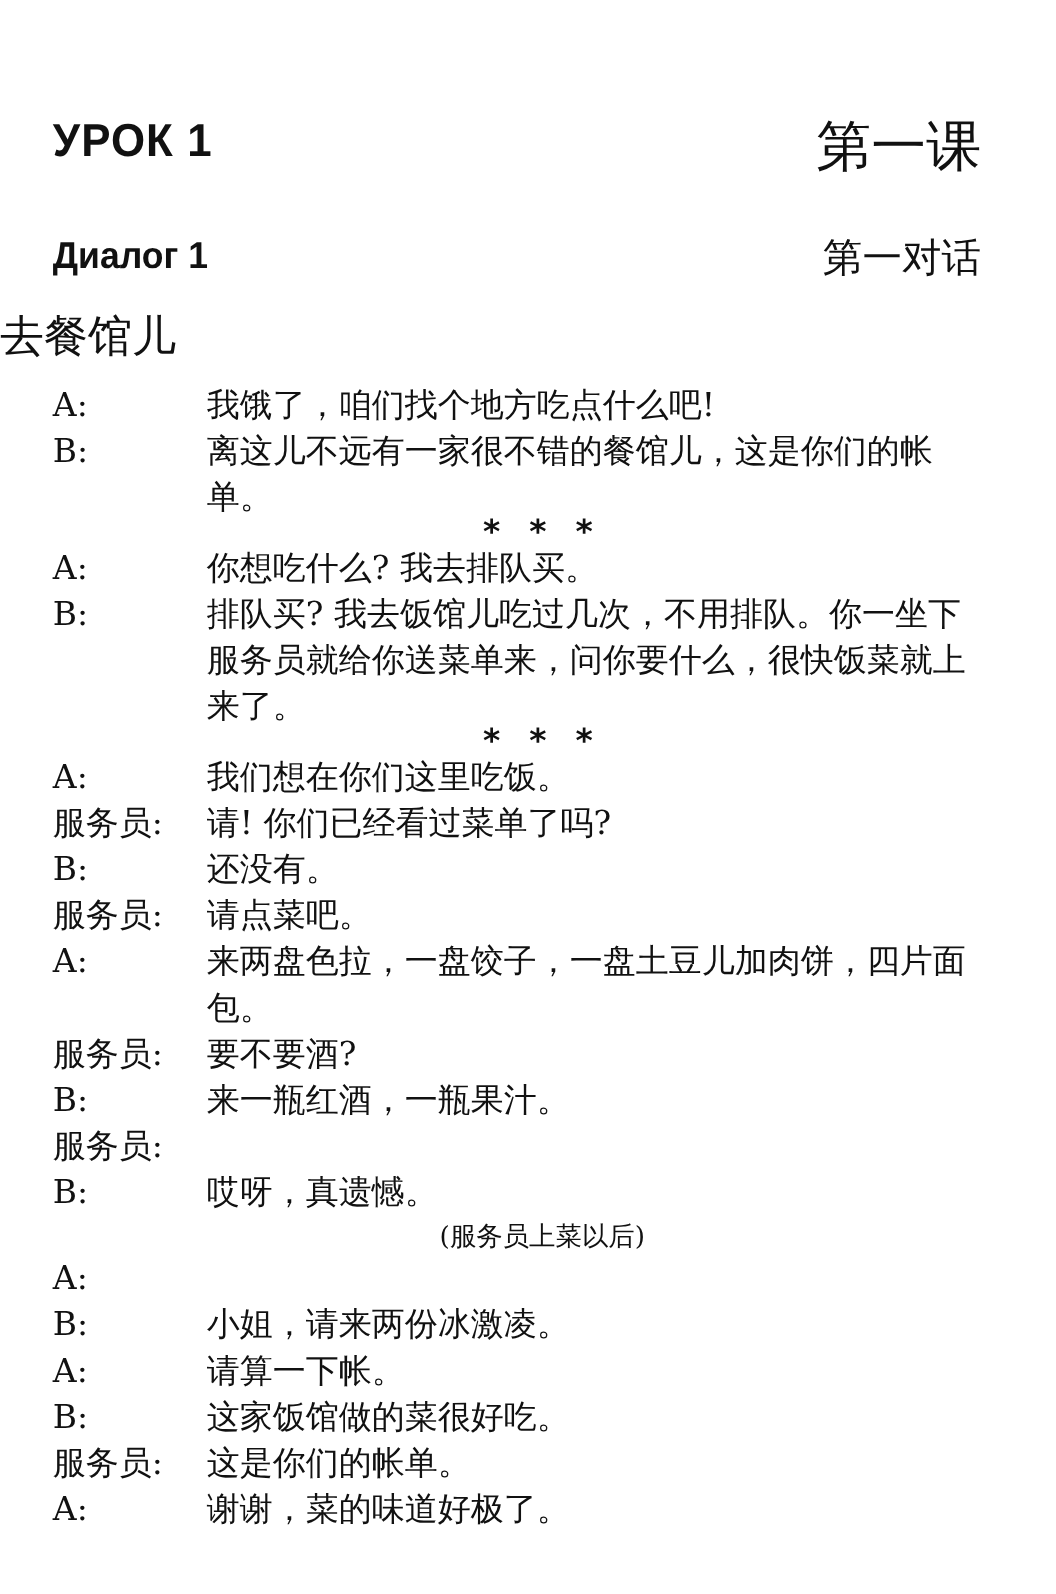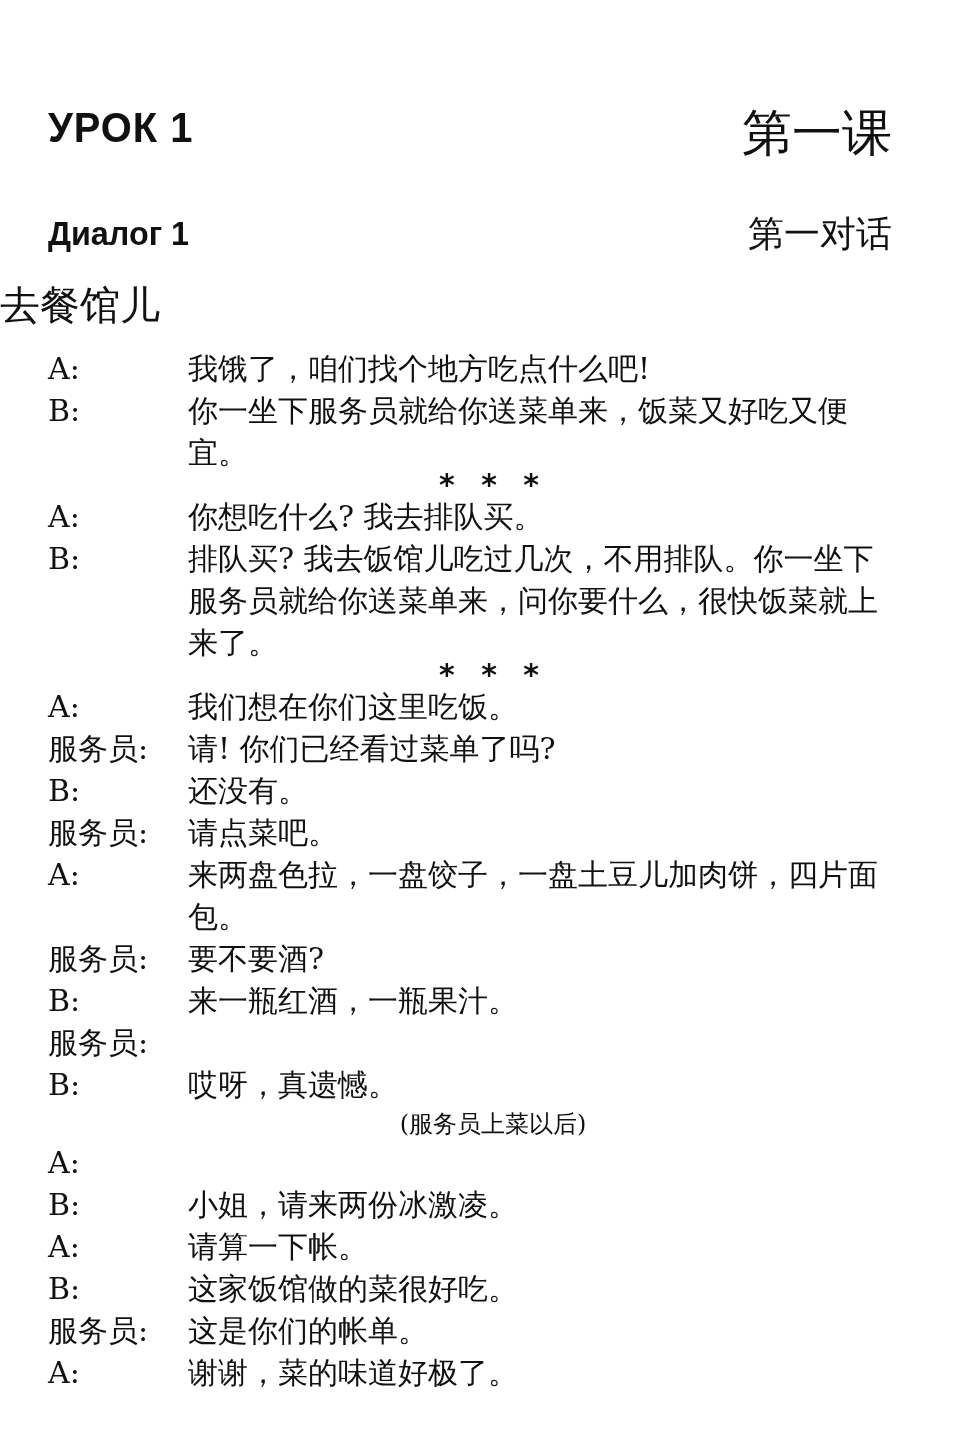--- a/index.html
+++ b/index.html
@@ -27,21 +27,21 @@
   <div class="dialog-zh">第一对话</div>
   <div class="title-zh">去餐馆儿</div>
 
   <div class="lines">
     <div class="row">
         <span class="speaker">A:</span>
         <span class="text">我饿了，咱们找个地方吃点什么吧!</span>
       </div>
     <div class="row">
         <span class="speaker">B:</span>
-        <span class="text">你一坐下服务员就给你送菜单来，饭菜又好吃又便宜。</span>
+        <span class="text">离这儿不远有一家很不错的餐馆儿，这是你们的帐单。</span>
       </div>
     <div class="sep">* * *</div>
     <div class="row">
         <span class="speaker">A:</span>
         <span class="text">你想吃什么? 我去排队买。</span>
       </div>
     <div class="row">
         <span class="speaker">B:</span>
         <span class="text">排队买? 我去饭馆儿吃过几次，不用排队。你一坐下服务员就给你送菜单来，问你要什么，很快饭菜就上来了。</span>
       </div>

